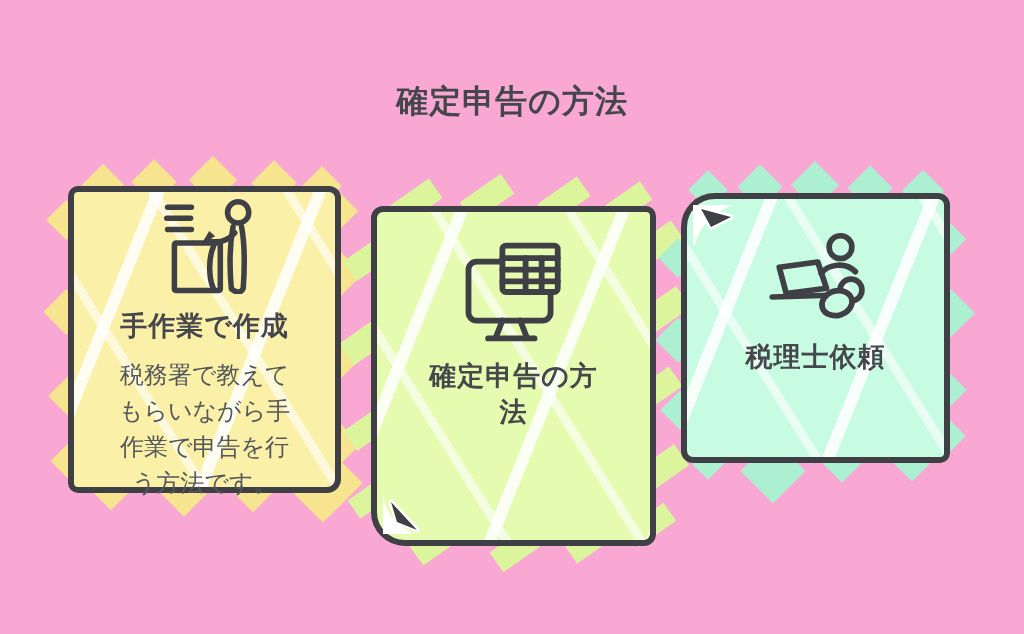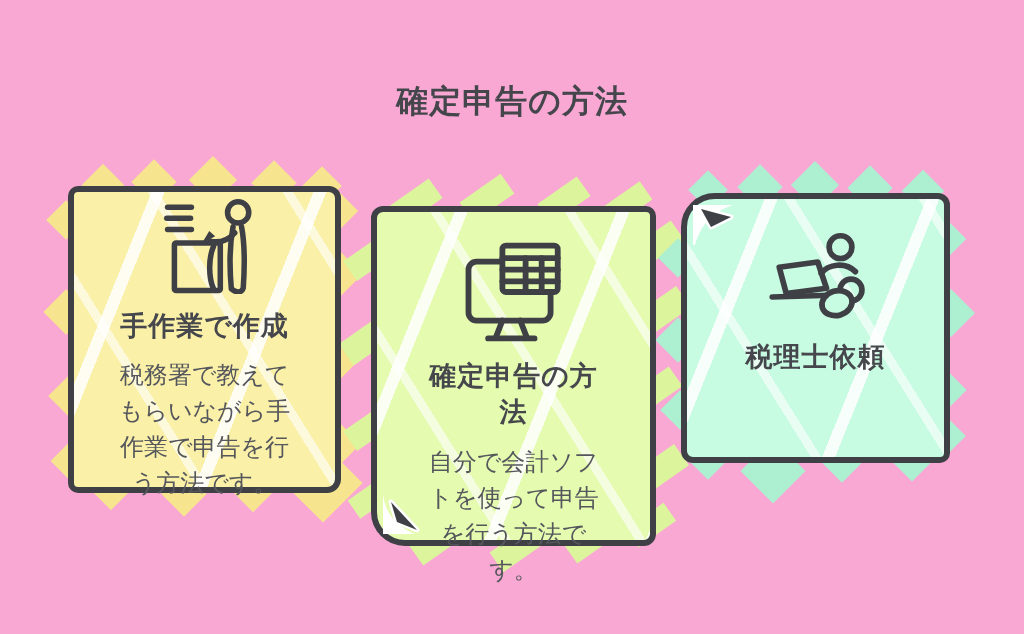--- a/index.html
+++ b/index.html
@@ -133,21 +133,20 @@
           <path d="M36 110 H88"></path>
         <rect x="52" y="6" width="62" height="52" rx="4" fill="var(--fill)"></rect>
         <path d="M52 20 H114"></path>
           <path d="M52 33 H114"></path>
           <path d="M52 46 H114"></path>
         <path d="M78 20 V58"></path>
           <path d="M96 20 V58"></path>
       </svg>
     </div>
     <h2>確定申告の方法</h2>
-    <p>自分で会計ソフトを使って申告を行う方法です。</p>
     <svg class="curl curl-bl" width="52" height="52" viewBox="0 0 52 52">
       <path d="M4 8 C6 26 16 40 36 48 L4 48 Z" fill="#FFFFFF"></path>
       <path d="M12 16 L38 44 L18 36 Z" fill="#3F4045" stroke="#FFFFFF" stroke-width="5" stroke-linejoin="round" paint-order="stroke"></path>
     </svg>
   </section>
 
   <section class="card card-2" style="--fill: #C7FBE2;">
     <div class="icon-wrap">
       <svg class="glyph" width="106" height="98" viewBox="0 0 120 112" fill="none" stroke="#3F4045" stroke-width="6.5" stroke-linecap="round" stroke-linejoin="round">
         <path d="M18 46 L62 40 L72 70 L26 76 Z"></path>

